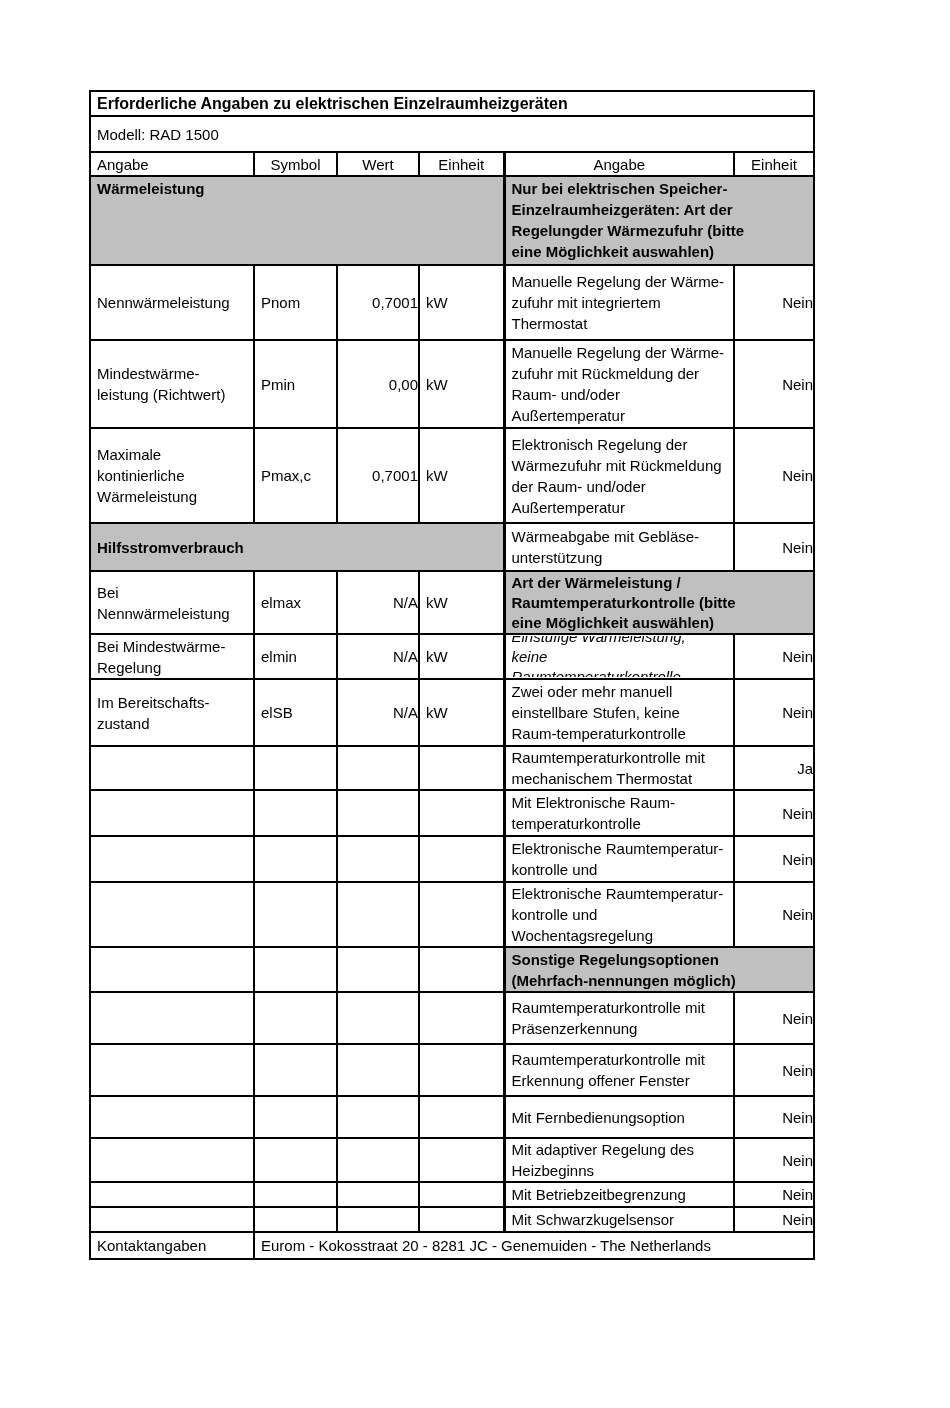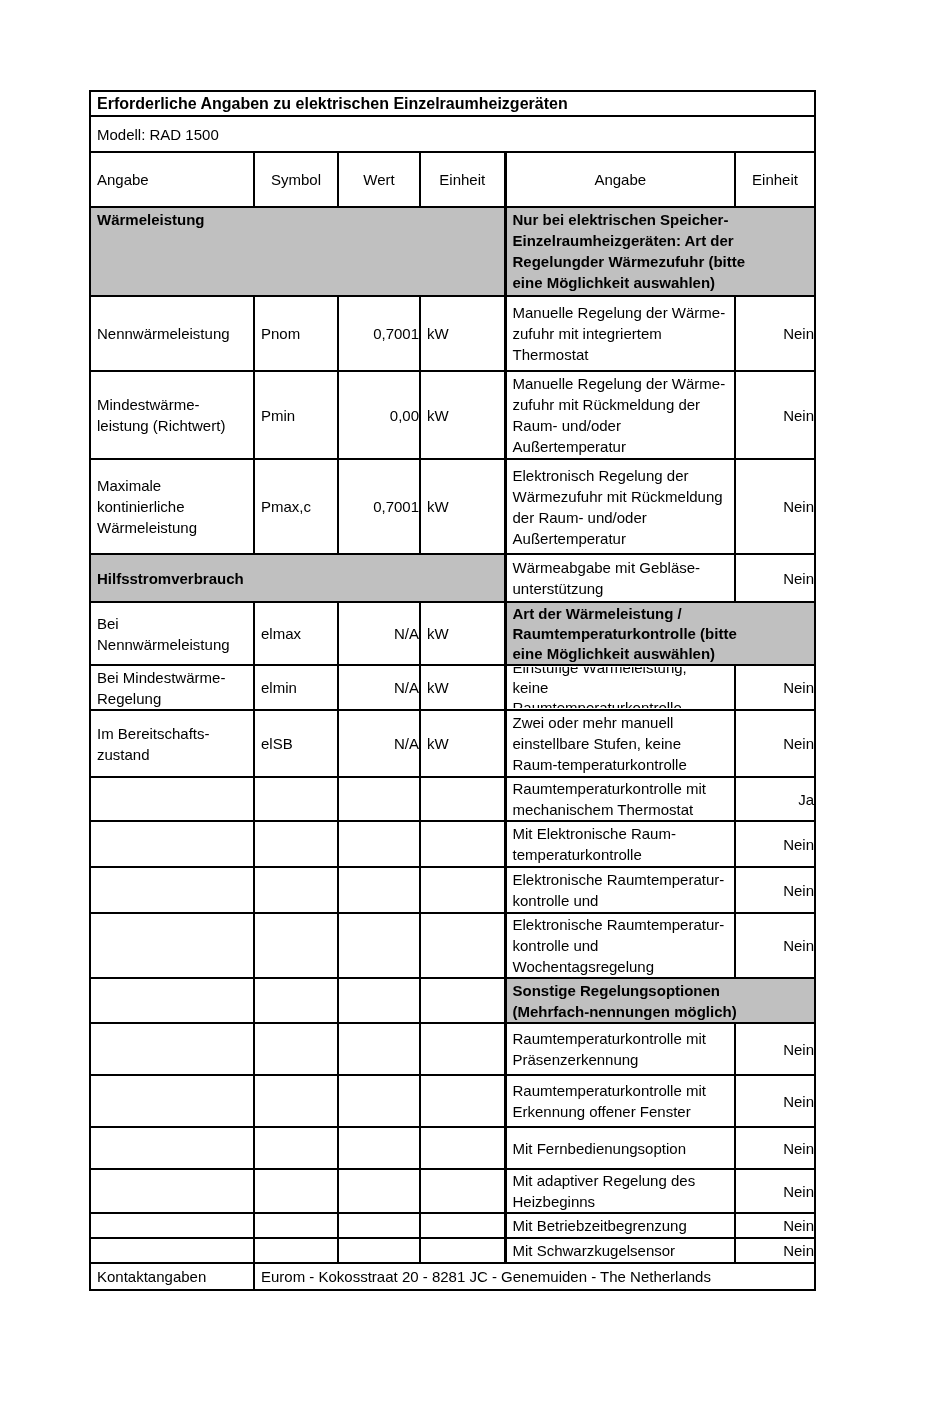--- a/index.html
+++ b/index.html
@@ -13,28 +13,28 @@
     border:2px solid #000;
     padding:0 2px 0 6px;
     font-size:15px;line-height:21px;
     vertical-align:middle;
     white-space:pre;
     overflow:hidden;
   }
   td.rt{border-left:3px solid #000;}
   .gray{background:#c0c0c0;font-weight:bold;}
   .title td{font-weight:bold;font-size:16px;}
-  .hdr td{text-align:center;padding:16px;}
+  .hdr td{text-align:center;padding:0;}
   .hdr td.first{text-align:left;padding-left:6px;}
   .vtop{vertical-align:top;padding-top:1px;}
   .ctr{text-align:right;padding:0;}
   .secline{line-height:20px;}
   .clipbox{
     height:41px;display:flex;align-items:center;overflow:hidden;
-    line-height:20px;white-space:pre;
+    line-height:20px;white-space:pre;font-style:italic;
   }
 </style>
 </head>
 <body>
 
 <div class="sheet">
 <table>
   <colgroup>
     <col style="width:164px">
         <col style="width:83px">

